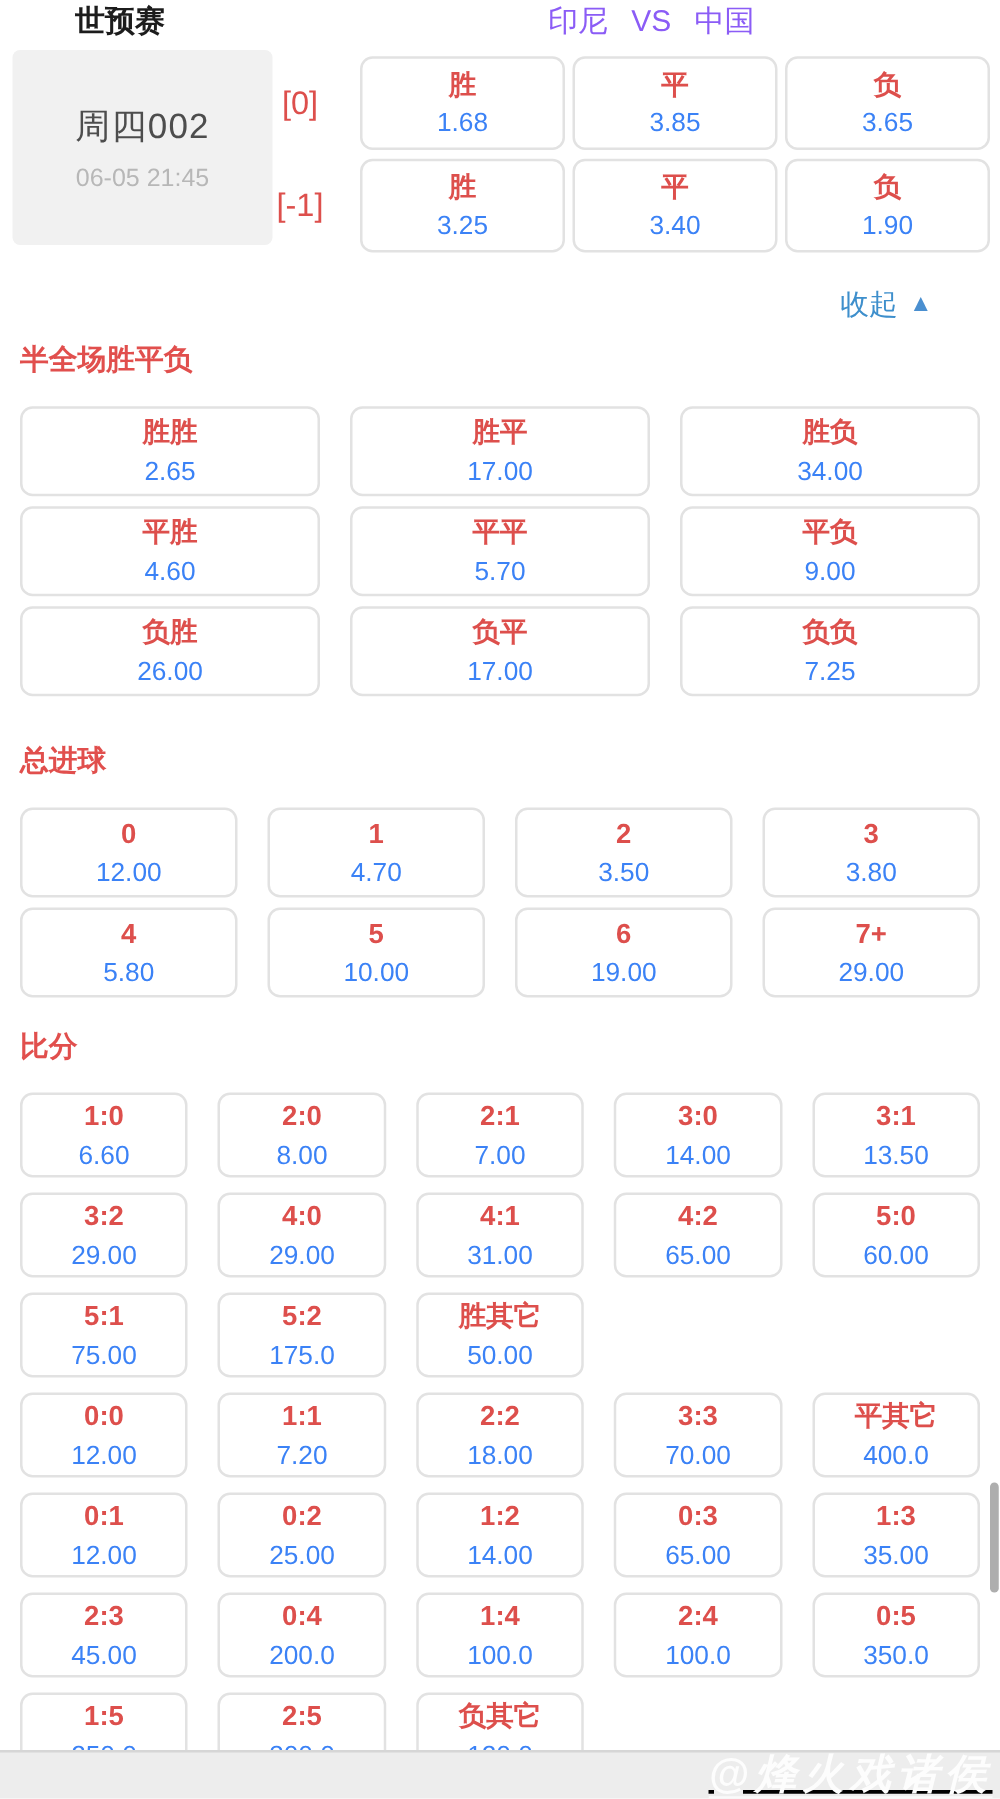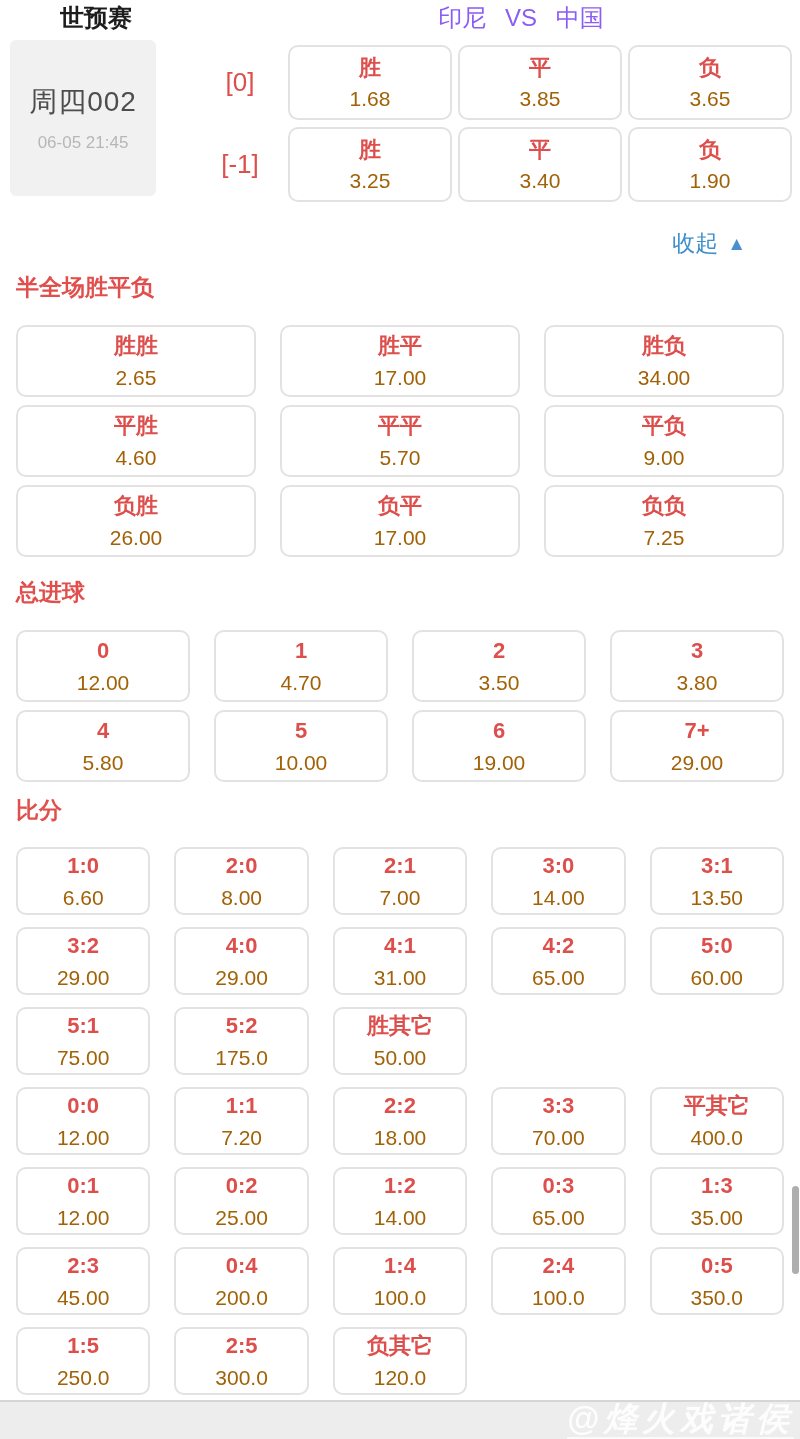--- a/index.html
+++ b/index.html
@@ -16,68 +16,68 @@
     font-size:24px; font-weight:700; color:#1c1c1c; line-height:36px;
   }
   .match-title {
     position:absolute; left:242px; right:0; top:0; text-align:center;
     font-size:24px; font-weight:500; color:#8b5cf6; line-height:36px;
     word-spacing:12px;
   }
   
   .top-region { position:relative; height:166px; margin-top:4px; }
   .info-box {
-    position:absolute; left:10px; top:0; width:146px; height:156px;
+    position:absolute; left:10px; top:0; width:208px; height:156px;
     background:#f1f1f1; border-radius:6px;
     display:flex; flex-direction:column; align-items:center; justify-content:center;
   }
   .match-code { font-size:28px; color:#4d4d4d; letter-spacing:1px; }
-  .match-time { font-size:17px; color:#b7b7b7; margin-top:12px; }
+  .match-time { font-size:20px; color:#b7b7b7; margin-top:12px; }
   .handicap-rows { margin-left:192px; padding-top:5px; display:flex; flex-direction:column; gap:7px; }
   .handicap-row { display:flex; align-items:center; }
   .handicap-label { width:96px; text-align:center; font-size:26px; font-weight:500; color:#dd4f4c; }
   .handicap-cards { display:flex; gap:6px; }
   .handicap-cards .card { width:164px; height:75px; }
   
   .card {
     background:#fff; border:2px solid #e2e2e2; border-radius:10px;
     display:flex; flex-direction:column; align-items:center; justify-content:center;
   }
   .card-label { font-size:22px; font-weight:600; color:#dd4f4c; line-height:1.15; }
-  .card-value { font-size:21px; color:#a16207; margin-top:7px; line-height:1.1; }
+  .card-value { font-size:21px; color:#3b82f6; margin-top:7px; line-height:1.1; }
   
   .collapse-row {
     height:34px; margin-top:20px; padding-right:54px;
     display:flex; justify-content:flex-end; align-items:center; gap:9px; cursor:pointer;
   }
   .collapse-label { font-size:23px; font-weight:500; color:#3e8fcc; }
   .collapse-icon { font-size:19px; color:#4a8fd0; line-height:1; }
   
   .section-title { margin:12px 16px 0; font-size:23px; font-weight:700; color:#e14f4d; }
-  .section-title.t2 { margin-top:20px; }
-  .section-title.t3 { margin-top:13px; }
+  .section-title.t2 { margin-top:36px; }
+  .section-title.t3 { margin-top:24px; }
   .section-grid { margin:22px 16px 0; display:flex; flex-direction:column; gap:8px; }
   .section-grid .card { height:72px; }
   .section-grid.score { gap:12px; margin-top:21px; }
   .section-grid.score .card { height:68px; }
   .grid-row { display:grid; gap:24px; }
   .cols-3 { grid-template-columns:repeat(3,1fr); }
   .cols-4 { grid-template-columns:repeat(4,1fr); }
   .cols-5 { grid-template-columns:repeat(5,1fr); }
   
   .scrollbar-thumb {
     position:absolute; right:1px; top:1186px; width:7px; height:88px;
     background:#aeaeae; border-radius:4px;
   }
   
   .footer-strip {
     position:absolute; left:0; right:0; bottom:0; height:39px;
     background:#ededed; border-top:2px solid #d6d6d6;
     display:flex; justify-content:flex-end; align-items:center;
-    padding-right:6px; overflow:hidden;
+    padding-right:6px; overflow:hidden;text-decoration:underline;
   }
   .watermark {
     font-size:33px; font-weight:700; font-style:italic; letter-spacing:5px;
     color:#fdfdfd; border-bottom:2px solid #fafafa; line-height:1.05;
     white-space:nowrap;
   }
 </style>
 </head>
 <body>
 

